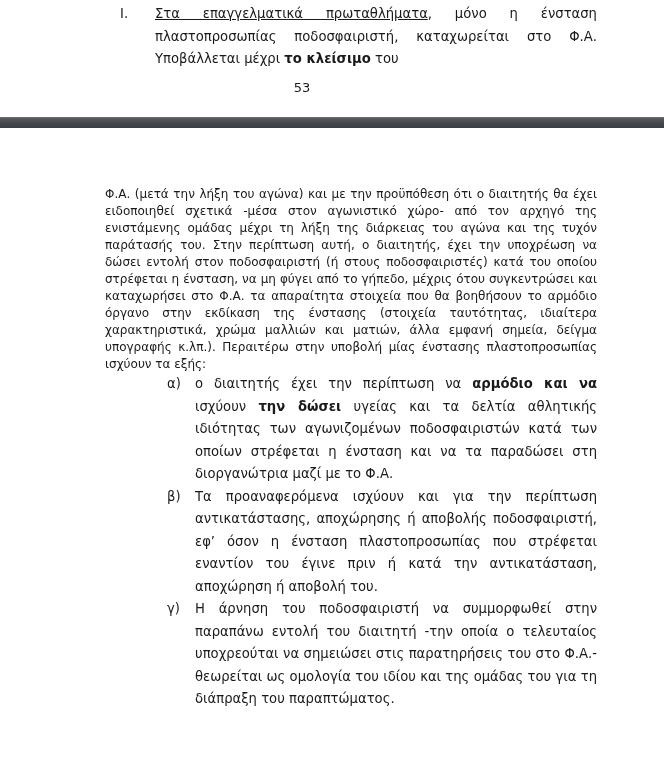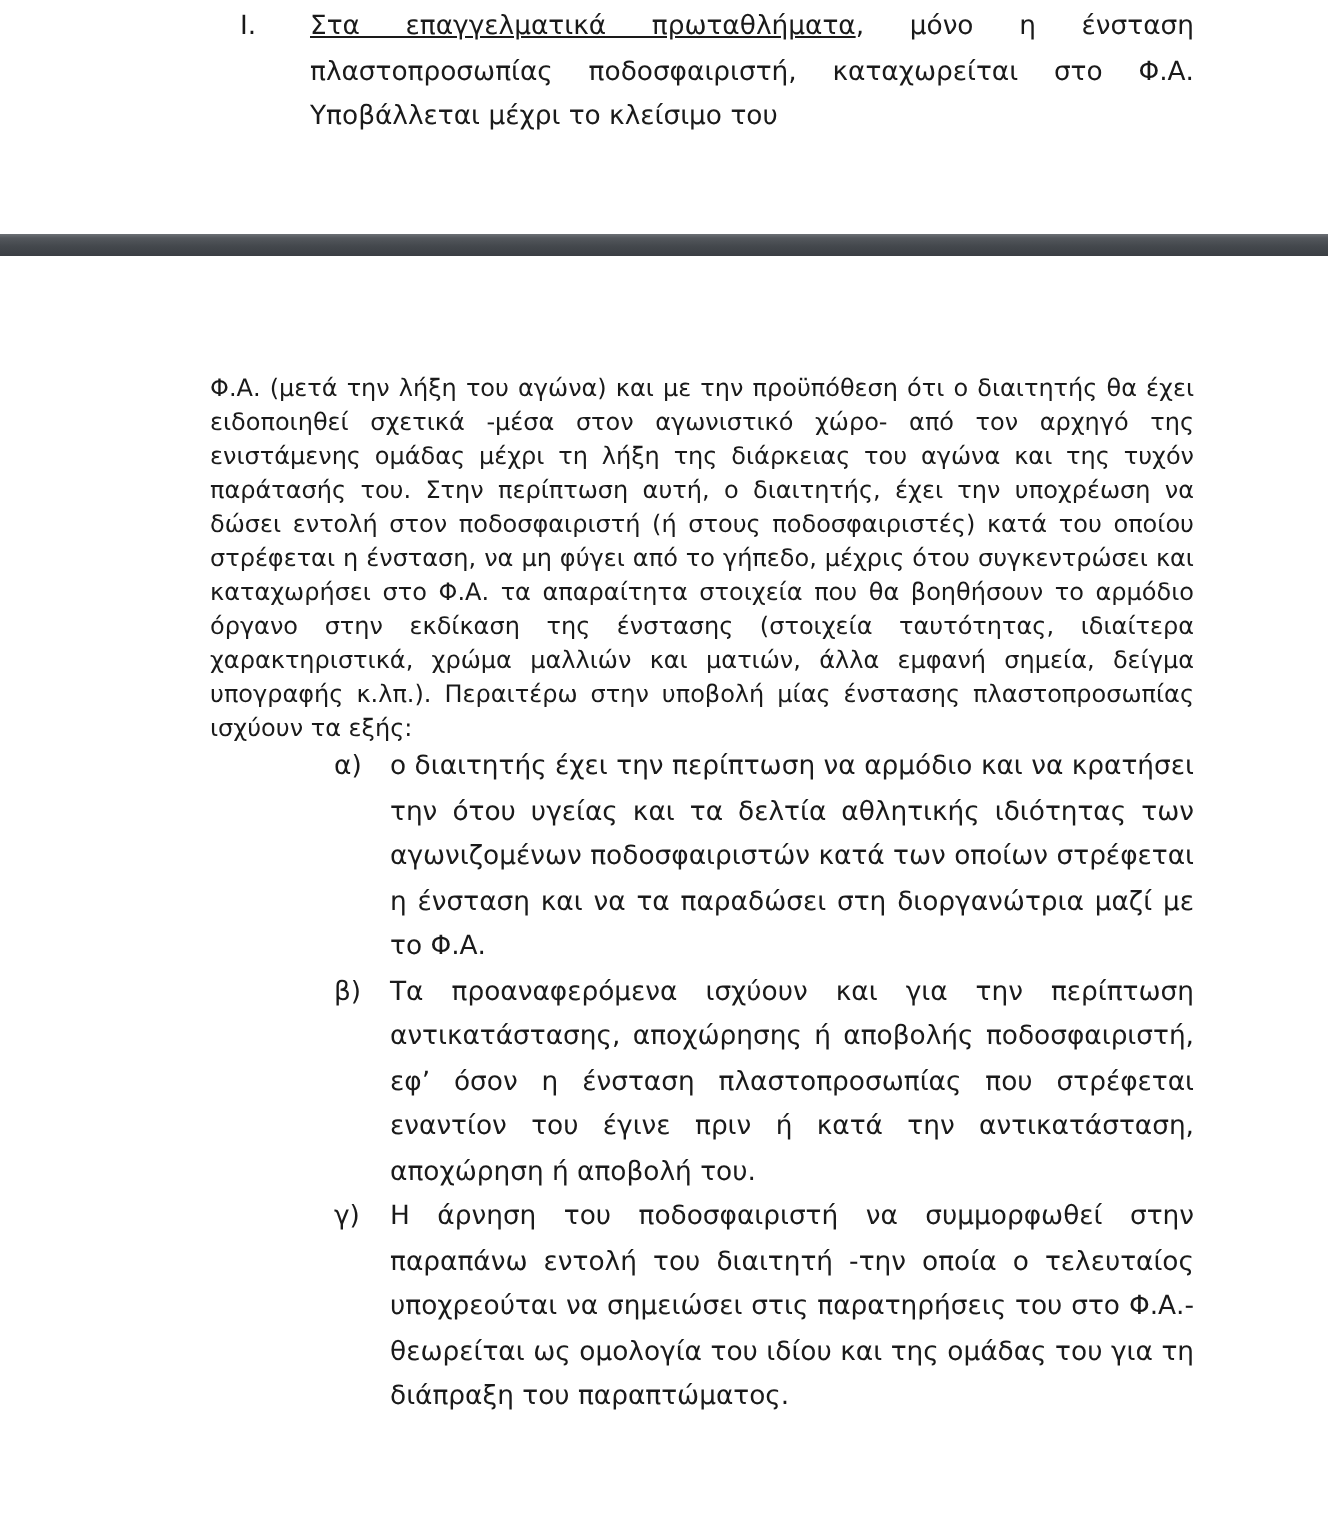--- a/index.html
+++ b/index.html
@@ -104,47 +104,48 @@
     top: 0;
     font-size: 13.2px;
     line-height: 22.5px;
     text-align: left;
   }
 
   .list-item-text {
     display: block;
   }
 
-  b { font-weight: normal; }
+  b { font-weight: bold; }
   u { }
 </style>
 </head>
 <body>
 
 <div class="page-top">
   <div class="numbered-block">
     <span class="roman-marker">I.</span>
     <div class="numbered-body">
       <u>Στα επαγγελματικά πρωταθλήματα</u><span>, μόνο η ένσταση πλαστοπροσωπίας ποδοσφαιριστή, καταχωρείται στο Φ.Α. Υποβάλλεται μέχρι </span><b>το κλείσιμο</b><span> του</span>
     </div>
   </div>
 
+  <div class="page-number">53</div>
 </div>
 
 <div class="separator-band"></div>
 
 <div class="page-body">
 
   <div class="body-block">Φ.Α. (μετά την λήξη του αγώνα) και με την προϋπόθεση ότι ο διαιτητής θα έχει ειδοποιηθεί σχετικά -μέσα στον αγωνιστικό χώρο- από τον αρχηγό της ενιστάμενης ομάδας μέχρι τη λήξη της διάρκειας του αγώνα και της τυχόν παράτασής του. Στην περίπτωση αυτή, ο διαιτητής, έχει την υποχρέωση να δώσει εντολή στον ποδοσφαιριστή (ή στους ποδοσφαιριστές) κατά του οποίου στρέφεται η ένσταση, να μη φύγει από το γήπεδο, μέχρις ότου συγκεντρώσει και καταχωρήσει στο Φ.Α. τα απαραίτητα στοιχεία που θα βοηθήσουν το αρμόδιο όργανο στην εκδίκαση της ένστασης (στοιχεία ταυτότητας, ιδιαίτερα χαρακτηριστικά, χρώμα μαλλιών και ματιών, άλλα εμφανή σημεία, δείγμα υπογραφής κ.λπ.). Περαιτέρω στην υποβολή μίας ένστασης πλαστοπροσωπίας ισχύουν τα εξής:</div>
 
   <div class="list">
 
     <div class="list-item">
       <span class="list-marker">α)</span>
-      <span class="list-item-text"><span>ο διαιτητής έχει την περίπτωση να </span><b>αρμόδιο και να</b><span> κρατήσει </span><b>την ότου</b><span> υγείας και τα δελτία αθλητικής ιδιότητας των αγωνιζομένων ποδοσφαιριστών κατά των οποίων στρέφεται η ένσταση και να τα παραδώσει στη διοργανώτρια μαζί με το Φ.Α.</span></span>
+      <span class="list-item-text"><span>ο διαιτητής έχει την περίπτωση να </span><b>αρμόδιο και να</b><span> ισχύουν </span><b>την δώσει</b><span> υγείας και τα δελτία αθλητικής ιδιότητας των αγωνιζομένων ποδοσφαιριστών κατά των οποίων στρέφεται η ένσταση και να τα παραδώσει στη διοργανώτρια μαζί με το Φ.Α.</span></span>
     </div>
 
     <div class="list-item">
       <span class="list-marker">β)</span>
       <span class="list-item-text">Τα προαναφερόμενα ισχύουν και για την περίπτωση αντικατάστασης, αποχώρησης ή αποβολής ποδοσφαιριστή, εφ’ όσον η ένσταση πλαστοπροσωπίας που στρέφεται εναντίον του έγινε πριν ή κατά την αντικατάσταση, αποχώρηση ή αποβολή του.</span>
     </div>
 
     <div class="list-item">
       <span class="list-marker">γ)</span>
       <span class="list-item-text">Η άρνηση του ποδοσφαιριστή να συμμορφωθεί στην παραπάνω εντολή του διαιτητή -την οποία ο τελευταίος υποχρεούται να σημειώσει στις παρατηρήσεις του στο Φ.Α.- θεωρείται ως ομολογία του ιδίου και της ομάδας του για τη διάπραξη του παραπτώματος.</span>

